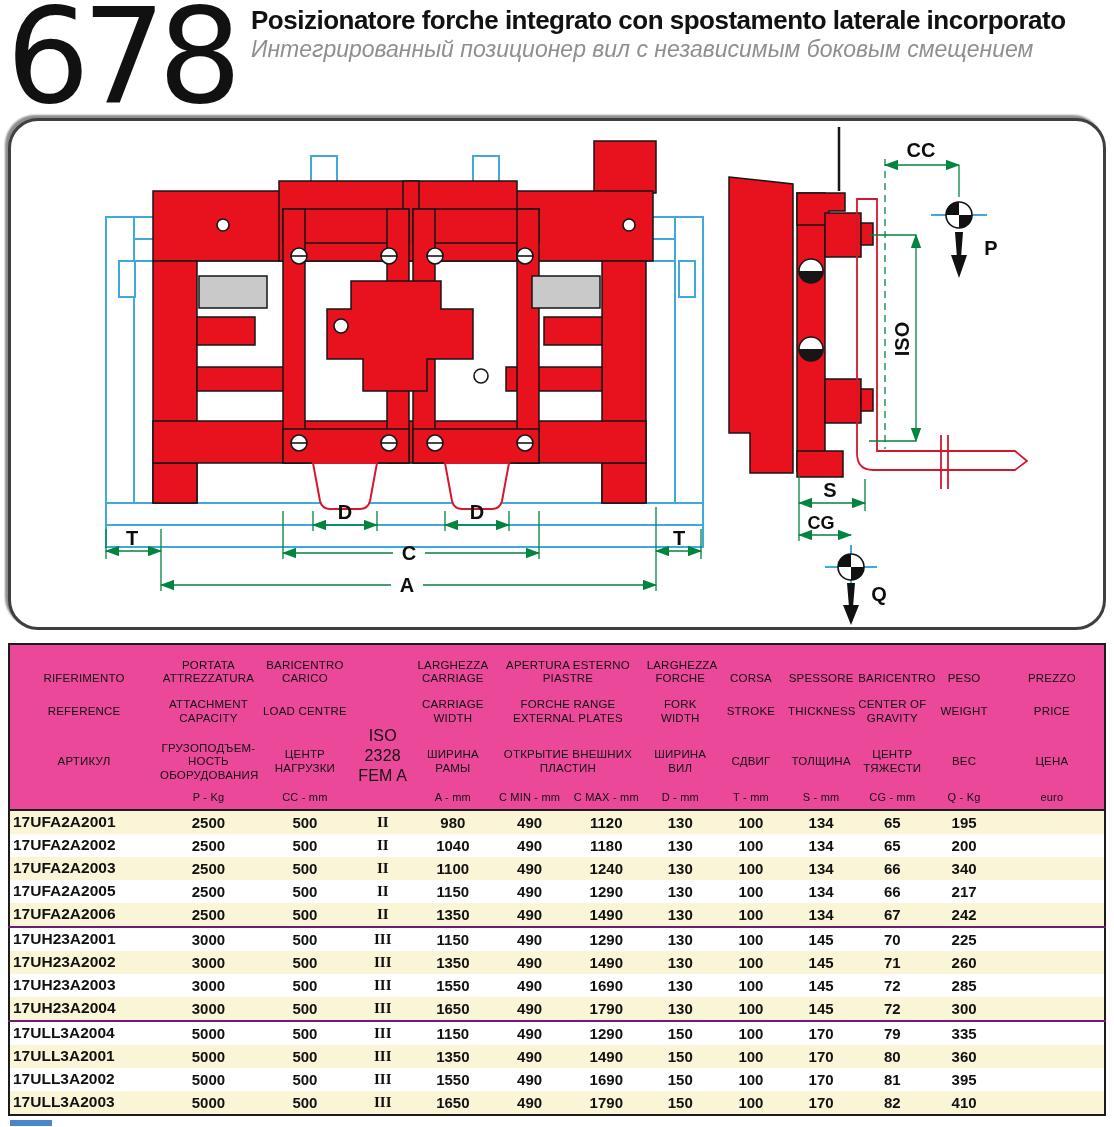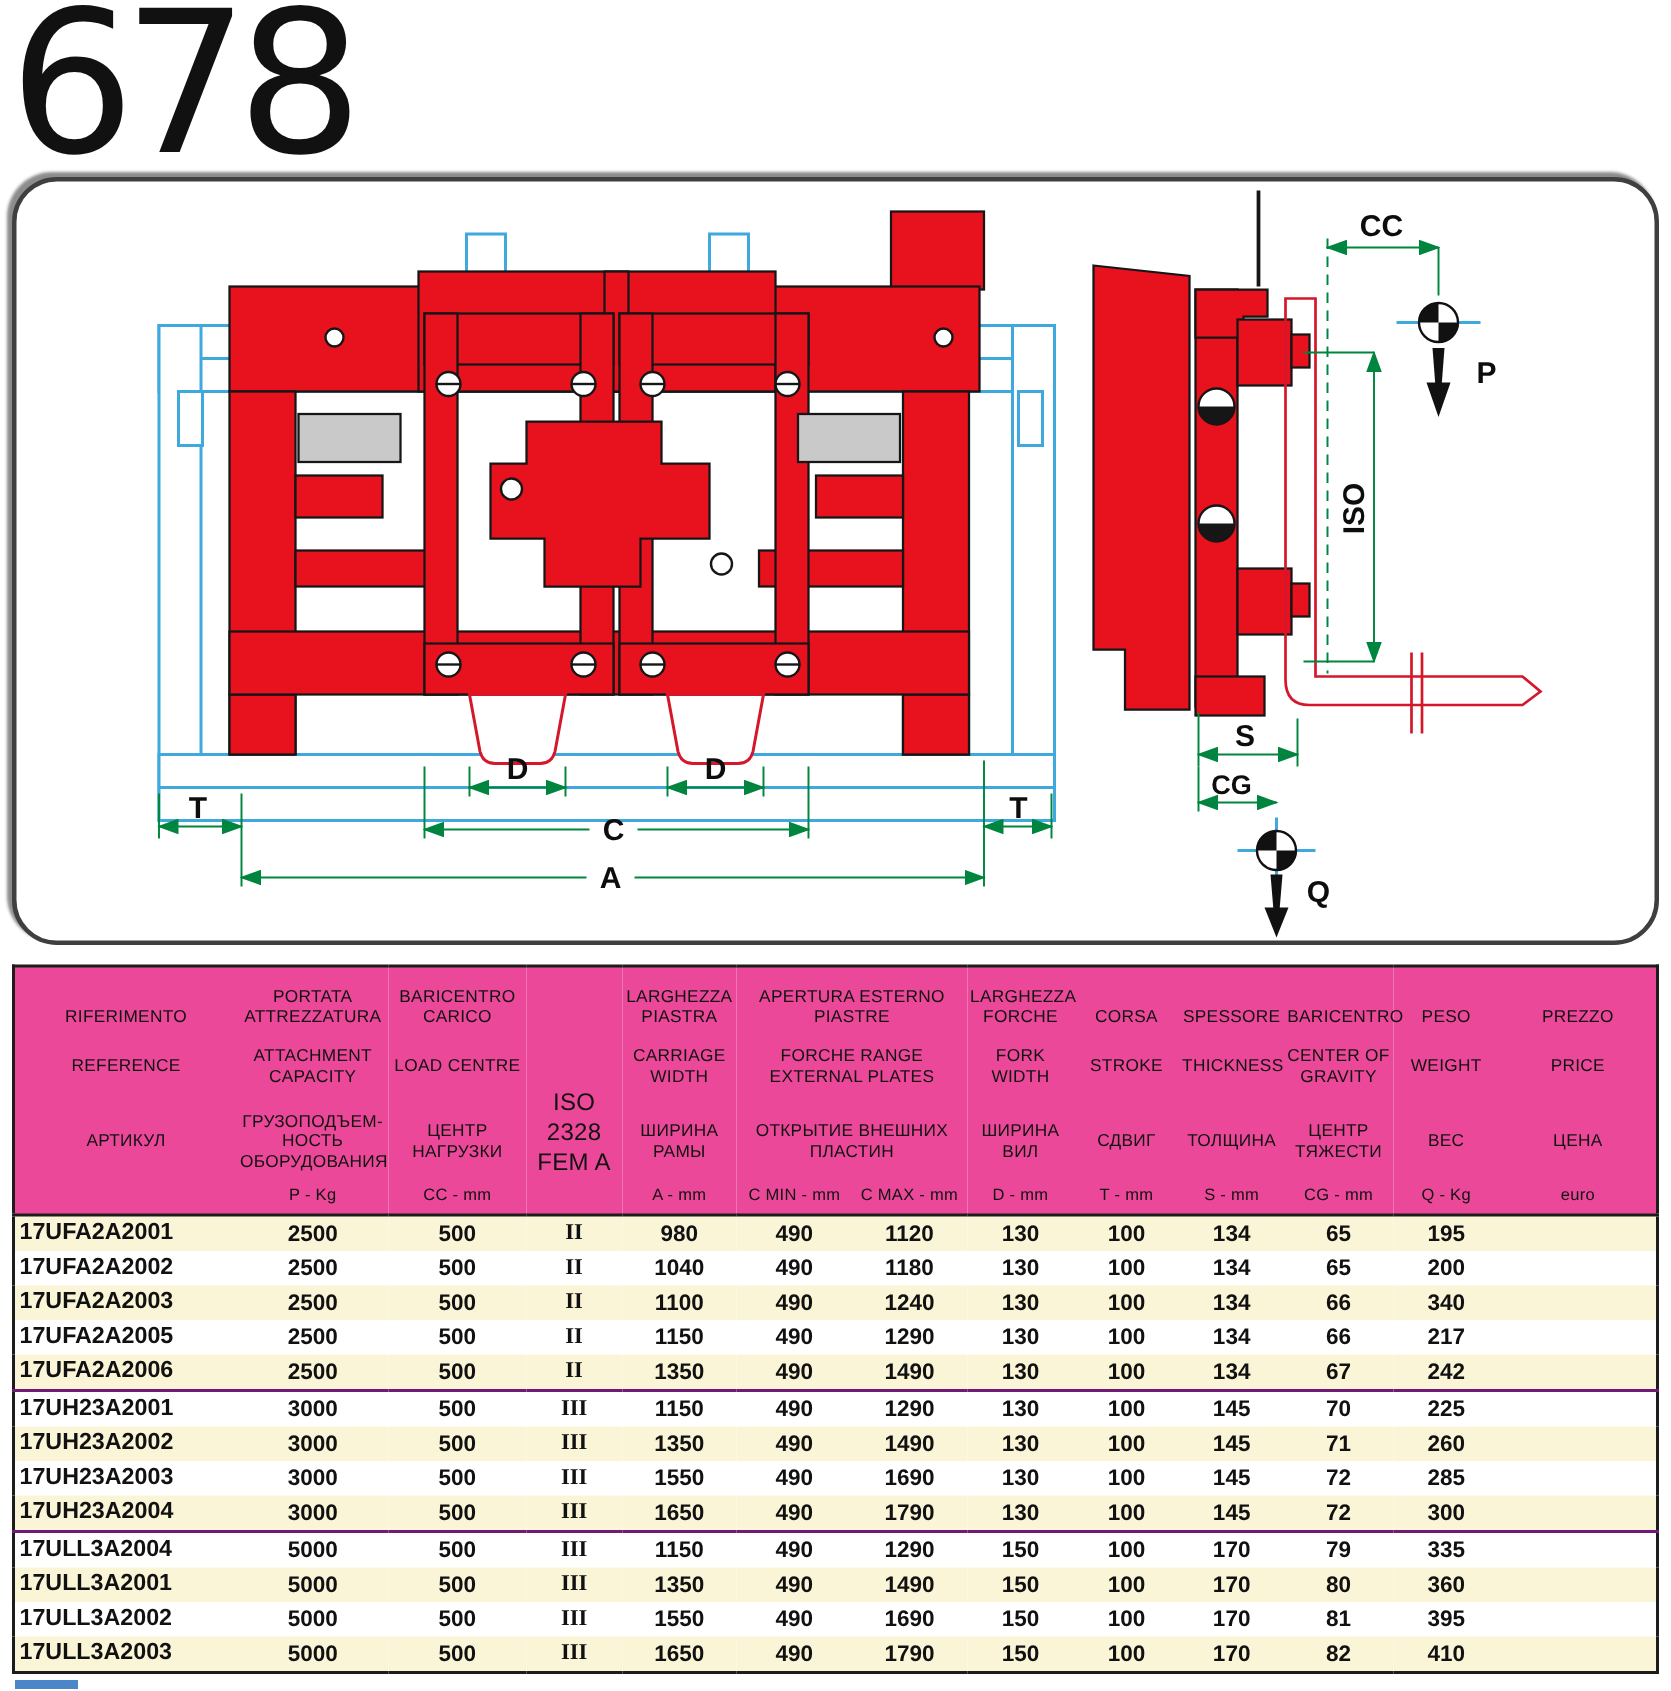--- a/index.html
+++ b/index.html
@@ -42,20 +42,22 @@
   .spec-table tbody tr.group-end td { border-bottom:2px solid #701a75; }
 
   .footer-fragment { margin:4px 0 0 10px; width:42px; height:6px; background:#4a86c8; }
 </style>
 </head>
 <body>
 
 <div class="page-header">
   <div class="page-number">678</div>
   <div class="titles">
+    <div class="title-it">Posizionatore forche integrato con spostamento laterale incorporato</div>
+    <div class="title-ru">Интегрированный позиционер вил с независимым боковым смещением</div>
   </div>
 </div>
 
 <div class="drawing-box">
 <svg viewBox="0 0 1092 506">
   <defs>
     <marker id="ar" markerWidth="11" markerHeight="8" refX="10" refY="4" orient="auto-start-reverse">
       <path d="M0,0 L11,4 L0,8 z" fill="#00853E"></path>
     </marker>
   </defs>
@@ -249,21 +251,21 @@
   </colgroup>
   <thead>
     <tr class="row-it">
       <th>RIFERIMENTO</th>
       <th>PORTATA ATTREZZATURA</th>
       <th>BARICENTRO CARICO</th>
       <th rowspan="3" class="iso-head">
         <span>ISO 2328</span><br>
         <span>FEM A</span>
       </th>
-      <th>LARGHEZZA PIASTRA</th>
+      <th>LARGHEZZA CARRIAGE</th>
       <th colspan="2">APERTURA ESTERNO PIASTRE</th>
       <th>LARGHEZZA FORCHE</th>
       <th>CORSA</th>
       <th>SPESSORE</th>
       <th>BARICENTRO</th>
       <th>PESO</th>
       <th>PREZZO</th>
     </tr>
     <tr class="row-en">
       <th>REFERENCE</th>

